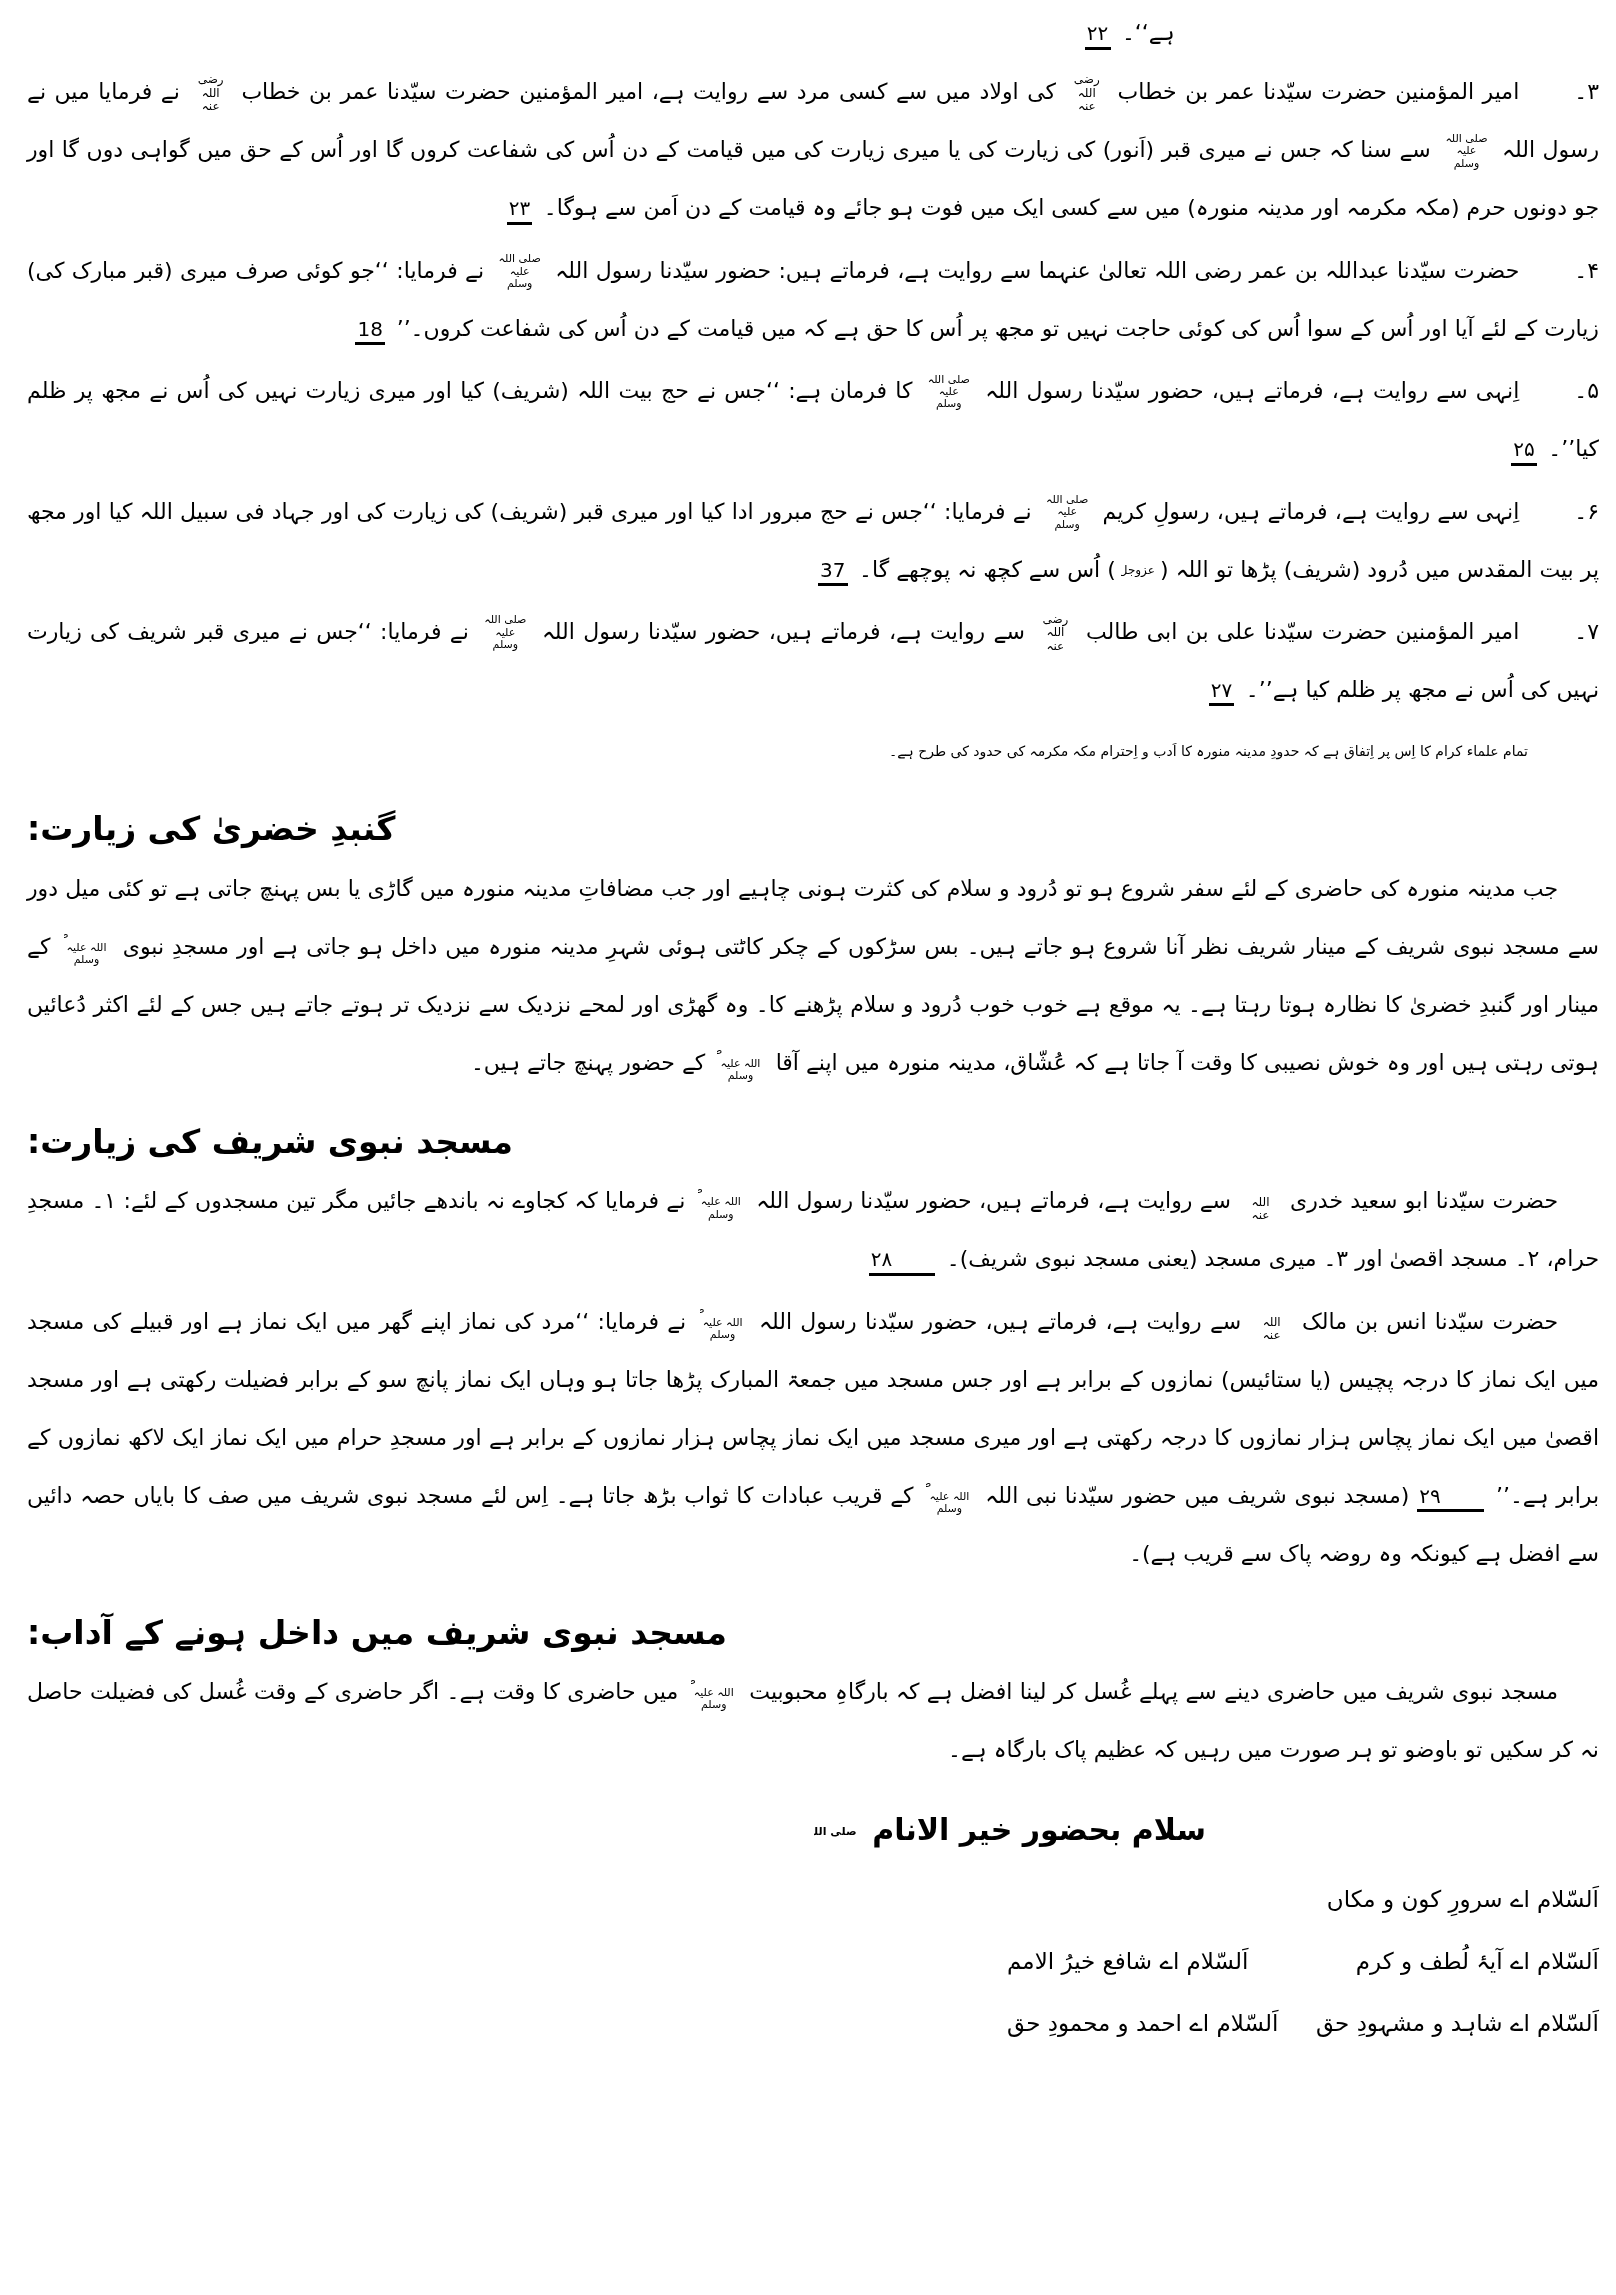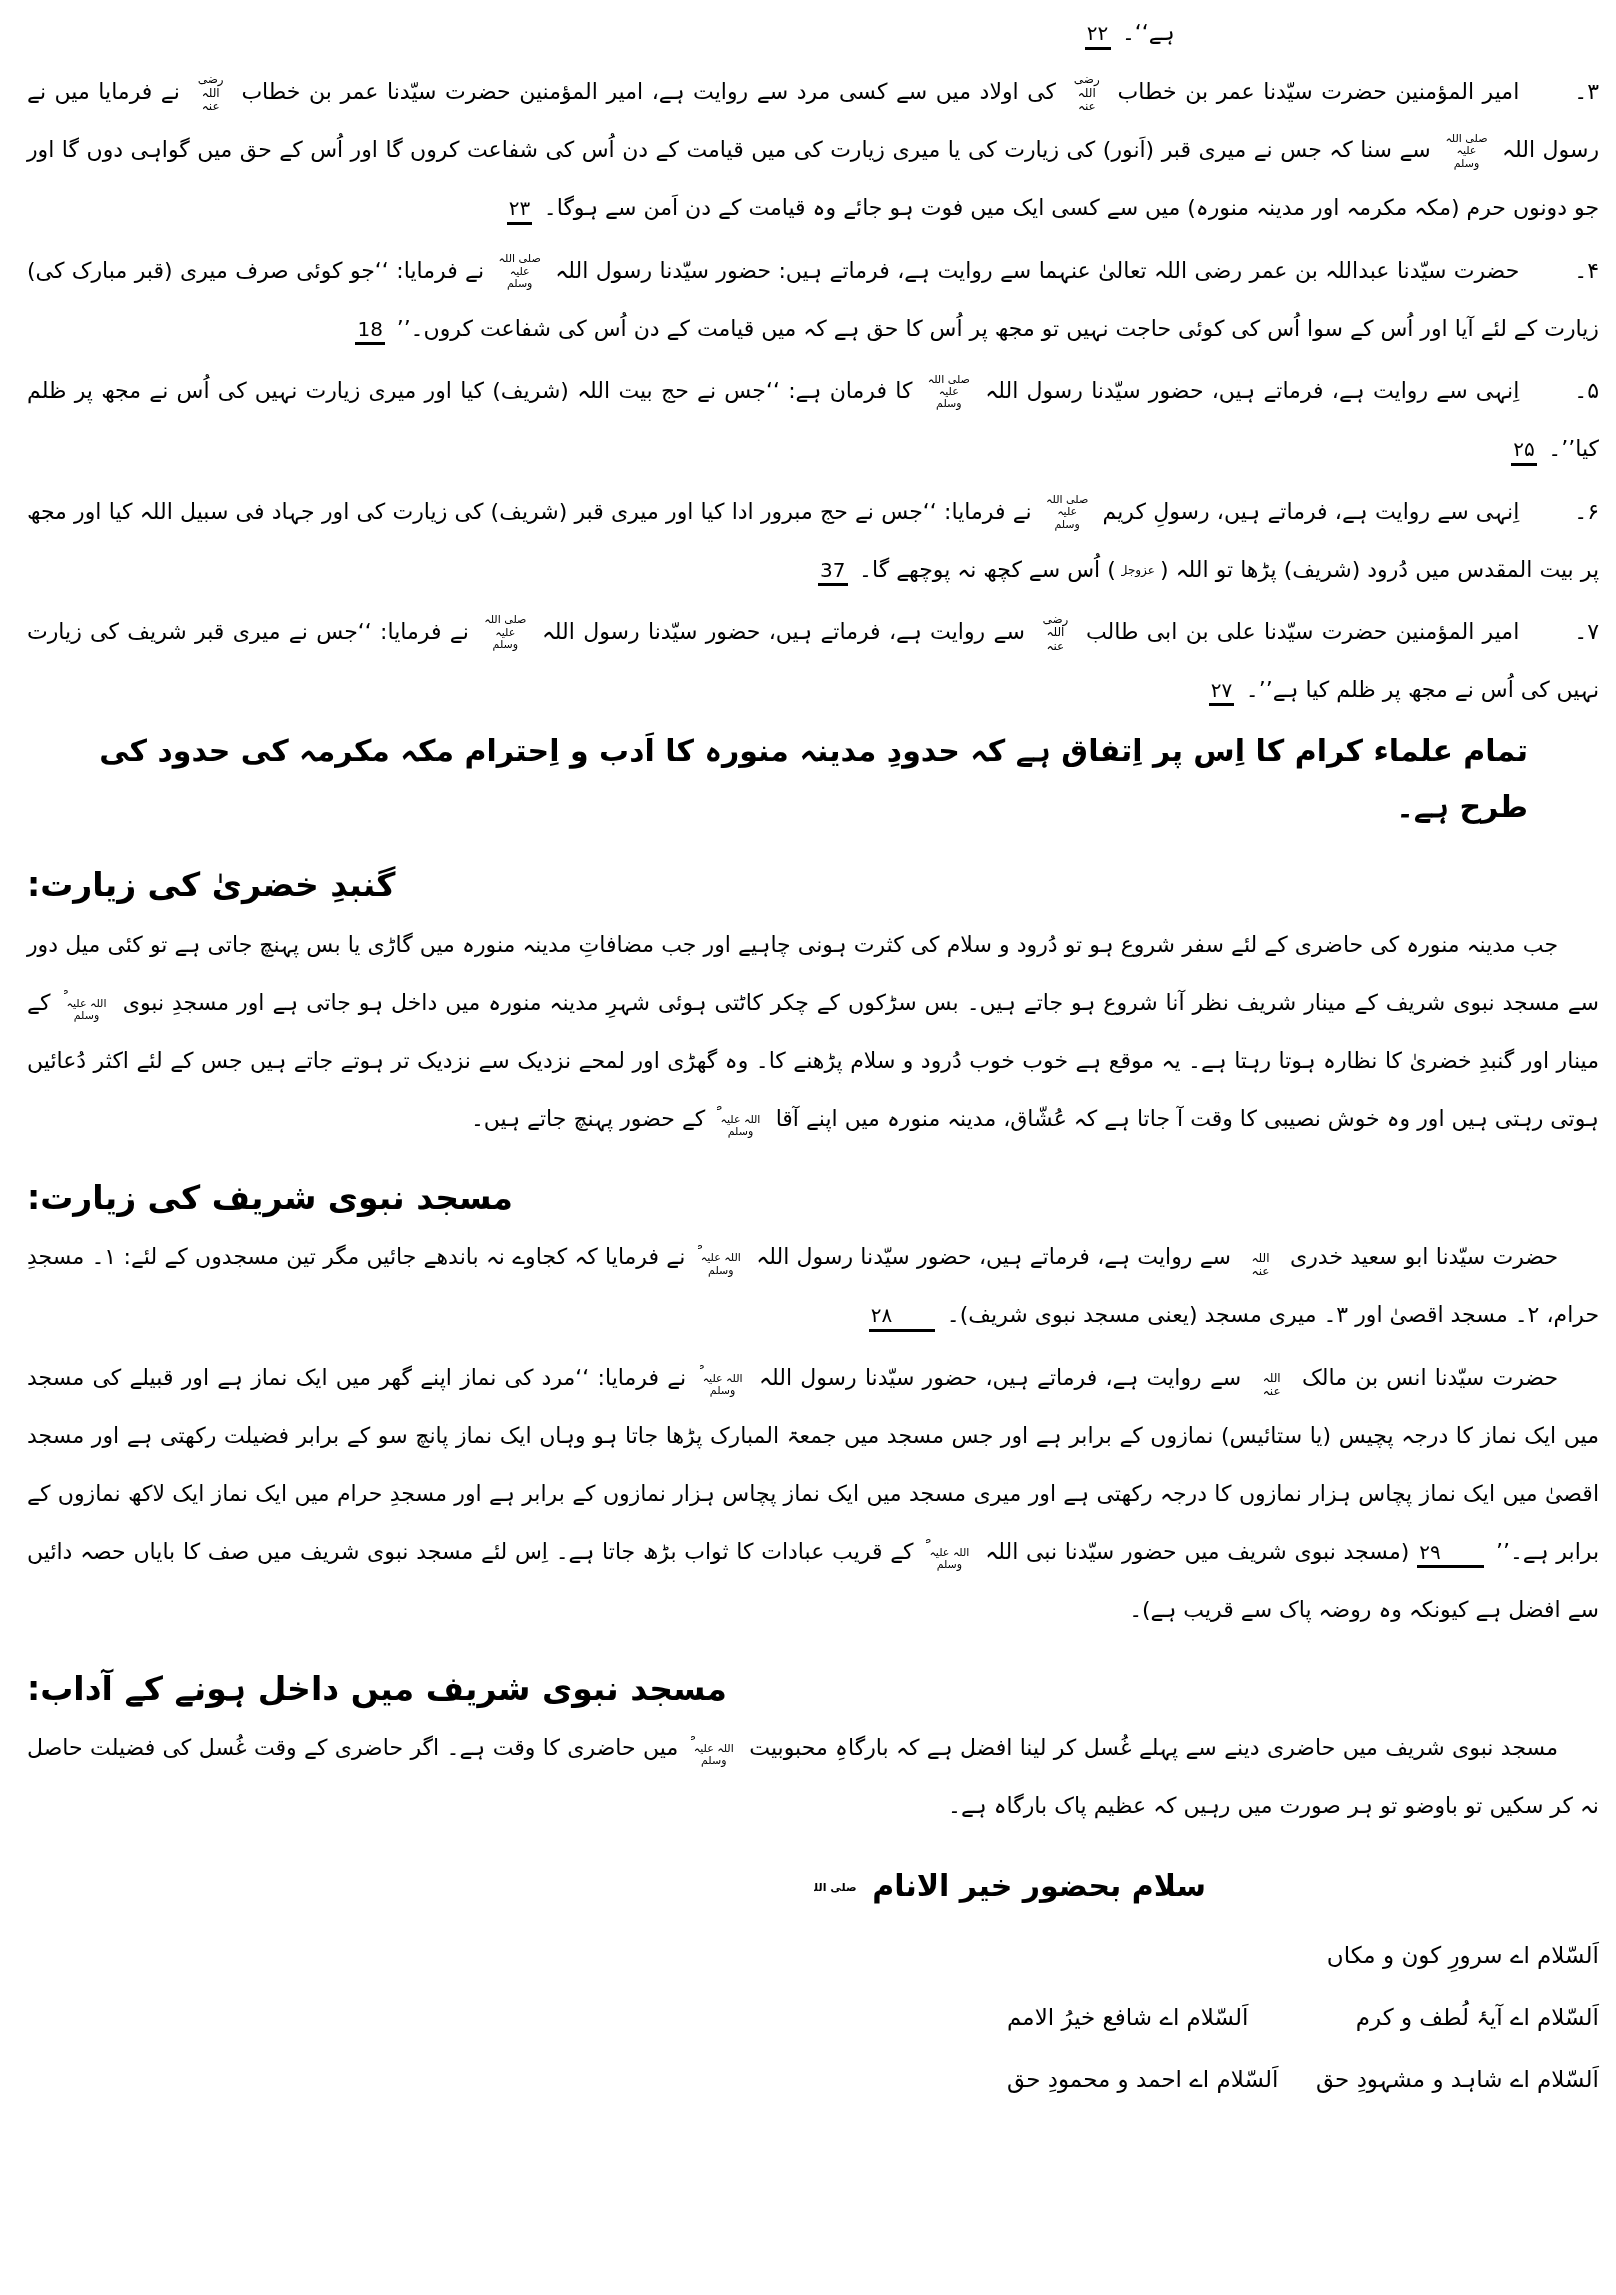--- a/index.html
+++ b/index.html
@@ -36,22 +36,22 @@
 
   .ref {
     display:inline-block;
     border-bottom:3px solid #000;
     padding:0 2.2px 1.5px 2.2px;
     font-size:20px; line-height:1.2;
     margin-right:4.4px;
   }
 
   .note {
-    font-size:30px; line-height:56px;
-    text-align:right; margin:3px 71px 3px 0;font-weight:bold;
+    font-size:14px; line-height:56px;
+    text-align:right; margin:3px 71px 3px 0;
   }
 
   .sec-heading {
     font-size:33px; font-weight:bold;
     text-align:left; line-height:1.5;
     margin:25px 0 6px 0; letter-spacing:0;
   }
 
   .salam-heading {
     font-size:30px; font-weight:bold; line-height:1.6;

